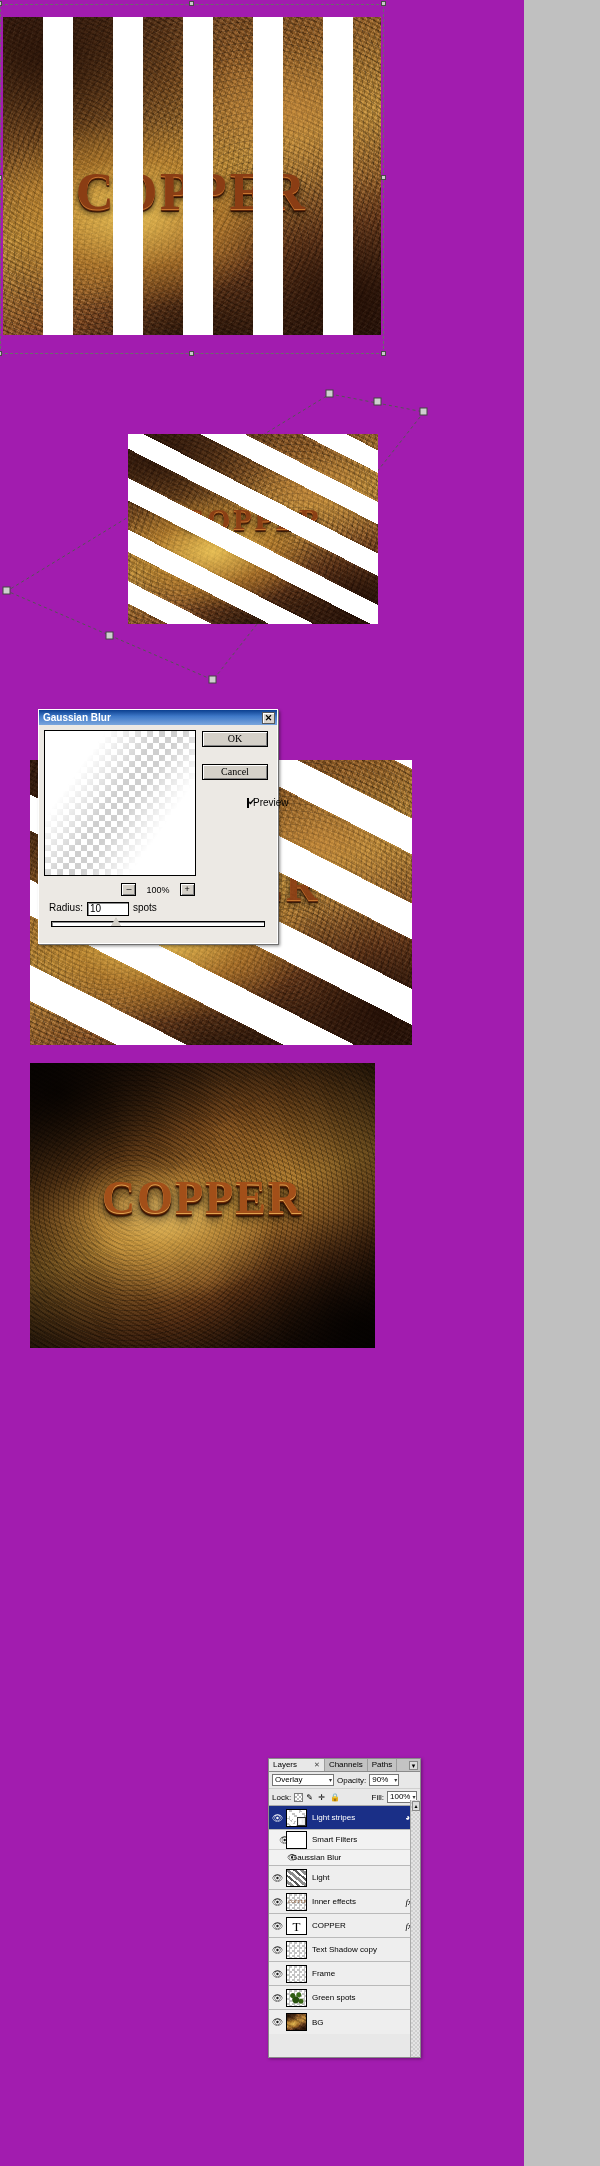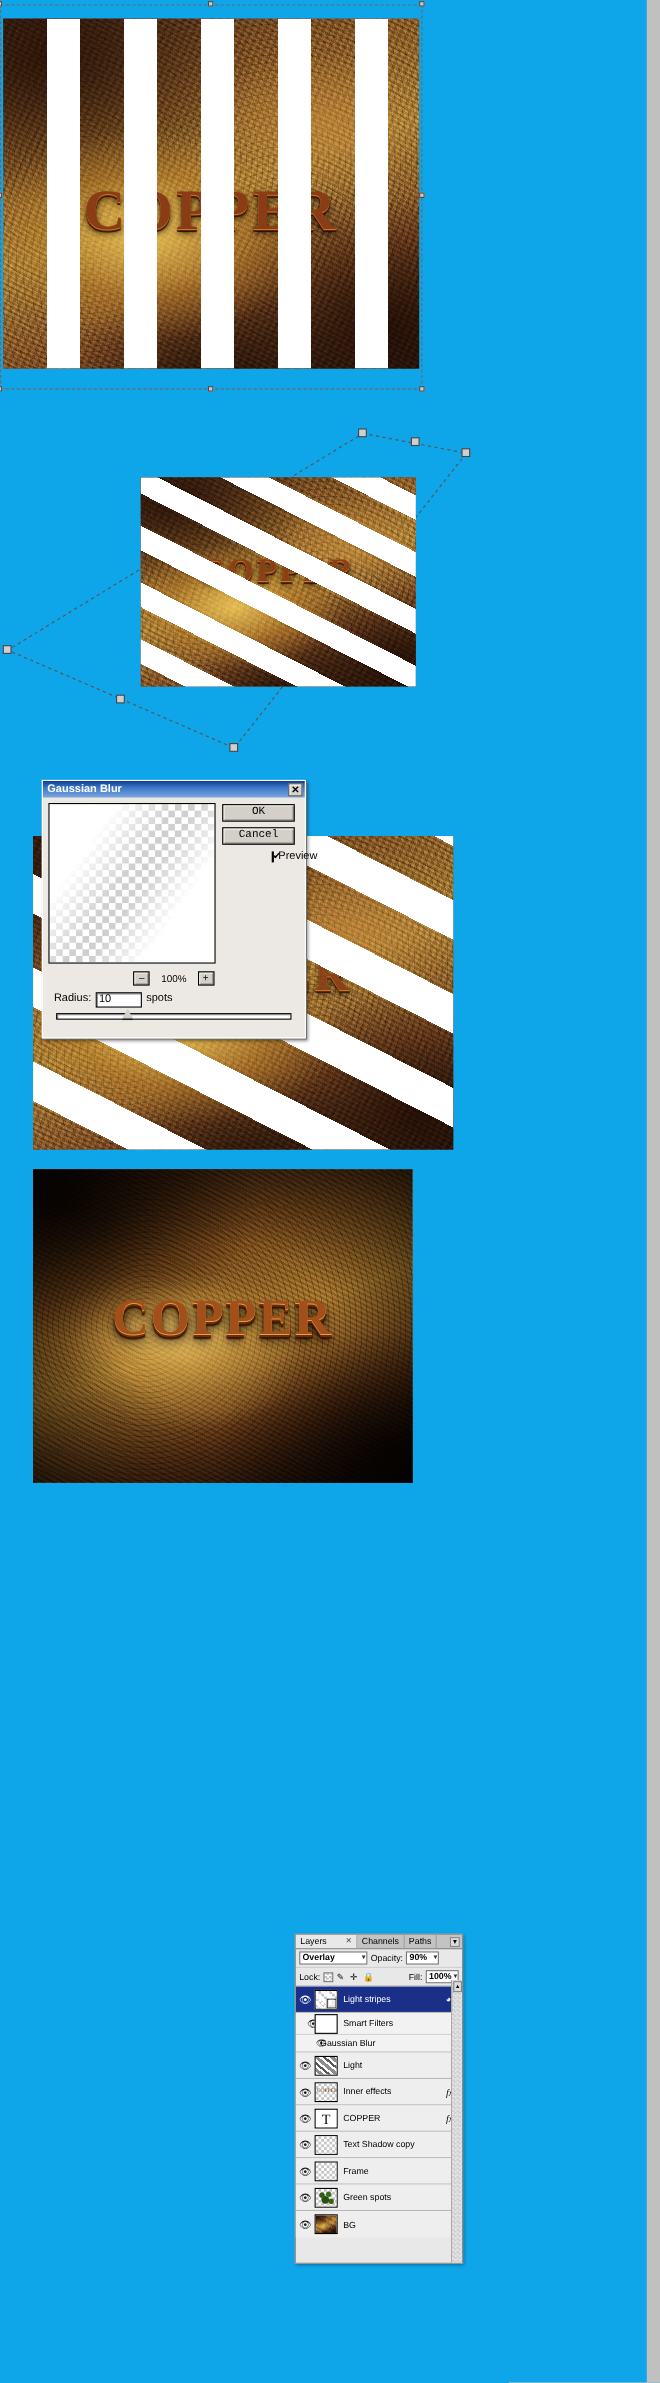--- a/index.html
+++ b/index.html
@@ -3,23 +3,23 @@
 <meta charset="utf-8">
 <style>
   * { box-sizing: border-box; }
   html, body {
     margin: 0; padding: 0;
     background: #c0c0c0;
     font-family: "Liberation Sans", sans-serif;
   }
   #page {
     position: relative;
-    width: 588px;
+    width: 524px;
     height: 2166px;
-    background: #0ea5e9;
+    background: #a21caf;
     overflow: hidden;
   }
 
   
   .rust {
     background-color: #7a4420;
     background-image:
       radial-gradient(ellipse 55% 42% at 34% 62%, rgba(240,200,90,0.85) 0%, rgba(190,130,40,0.45) 42%, rgba(0,0,0,0) 72%),
       radial-gradient(ellipse 40% 30% at 76% 30%, rgba(205,140,60,0.55) 0%, rgba(0,0,0,0) 70%),
       radial-gradient(ellipse 70% 60% at 12% 12%, rgba(30,12,4,0.80) 0%, rgba(0,0,0,0) 70%),
@@ -154,26 +154,26 @@
     background-color: #fff;
     background-image:
       linear-gradient(125deg, rgba(255,255,255,1) 0%, rgba(255,255,255,1) 24%, rgba(255,255,255,0) 46%),
       linear-gradient(125deg, rgba(255,255,255,0) 54%, rgba(255,255,255,1) 74%, rgba(255,255,255,1) 100%),
       repeating-conic-gradient(#cfcfcf 0% 25%, #ffffff 0% 50%);
     background-size: 100% 100%, 100% 100%, 12px 12px;
   }
   #gbright { width: 70px; padding-top: 1px; }
   .winbtn {
     display: block; width: 66px; height: 16px;
-    margin-bottom: 5px;
+    margin-bottom: 17px;
     background: #d4d0c8;
     border: 1px solid #000;
     box-shadow: inset 1px 1px 0 #fff, inset -1px -1px 0 #828282;
     font-size: 10px; text-align: center; line-height: 14px;
-    font-family: Liberation Mono, monospace;
+    font-family: Liberation Serif, serif;
   }
   .chkrow { display: flex; align-items: center; gap: 4px; margin-top: 2px; font-size: 10px; padding-left: 45px; }
   .chkbox {
     width: 10px; height: 10px; background: #fff;
     border: 1px solid #000;
     box-shadow: inset 1px 1px 0 #8a8a8a;
     position: relative;
   }
   .chkbox::after {
     content: "✔"; position: absolute; left: 0px; top: -2px;
@@ -269,21 +269,21 @@
     font-size: 7px; line-height: 7px; text-align: center;
   }
   #lp-row-blend {
     display: flex; align-items: center; gap: 3px;
     padding: 2px 3px; border-bottom: 1px solid #cfcfcf;
   }
   .lp-select {
     background: #fff; border: 1px solid #767676;
     height: 12px; font-size: 8px; line-height: 10px;
     padding-left: 2px; display: flex; align-items: center;
-    justify-content: space-between; gap: 2px; font-weight: bold;
+    justify-content: space-between; gap: 2px;
   }
   .lp-select .arrow { font-size: 6px; padding-right: 1px; color: #333; }
   #blendsel { width: 62px; }
   #opacsel { width: 30px; }
   #fillsel { width: 30px; }
   .lp-label { font-size: 8px; white-space: nowrap; }
   #lp-row-lock {
     display: flex; align-items: center; gap: 3px;
     padding: 2px 3px; border-bottom: 1px solid #a9a9a9;
   }

